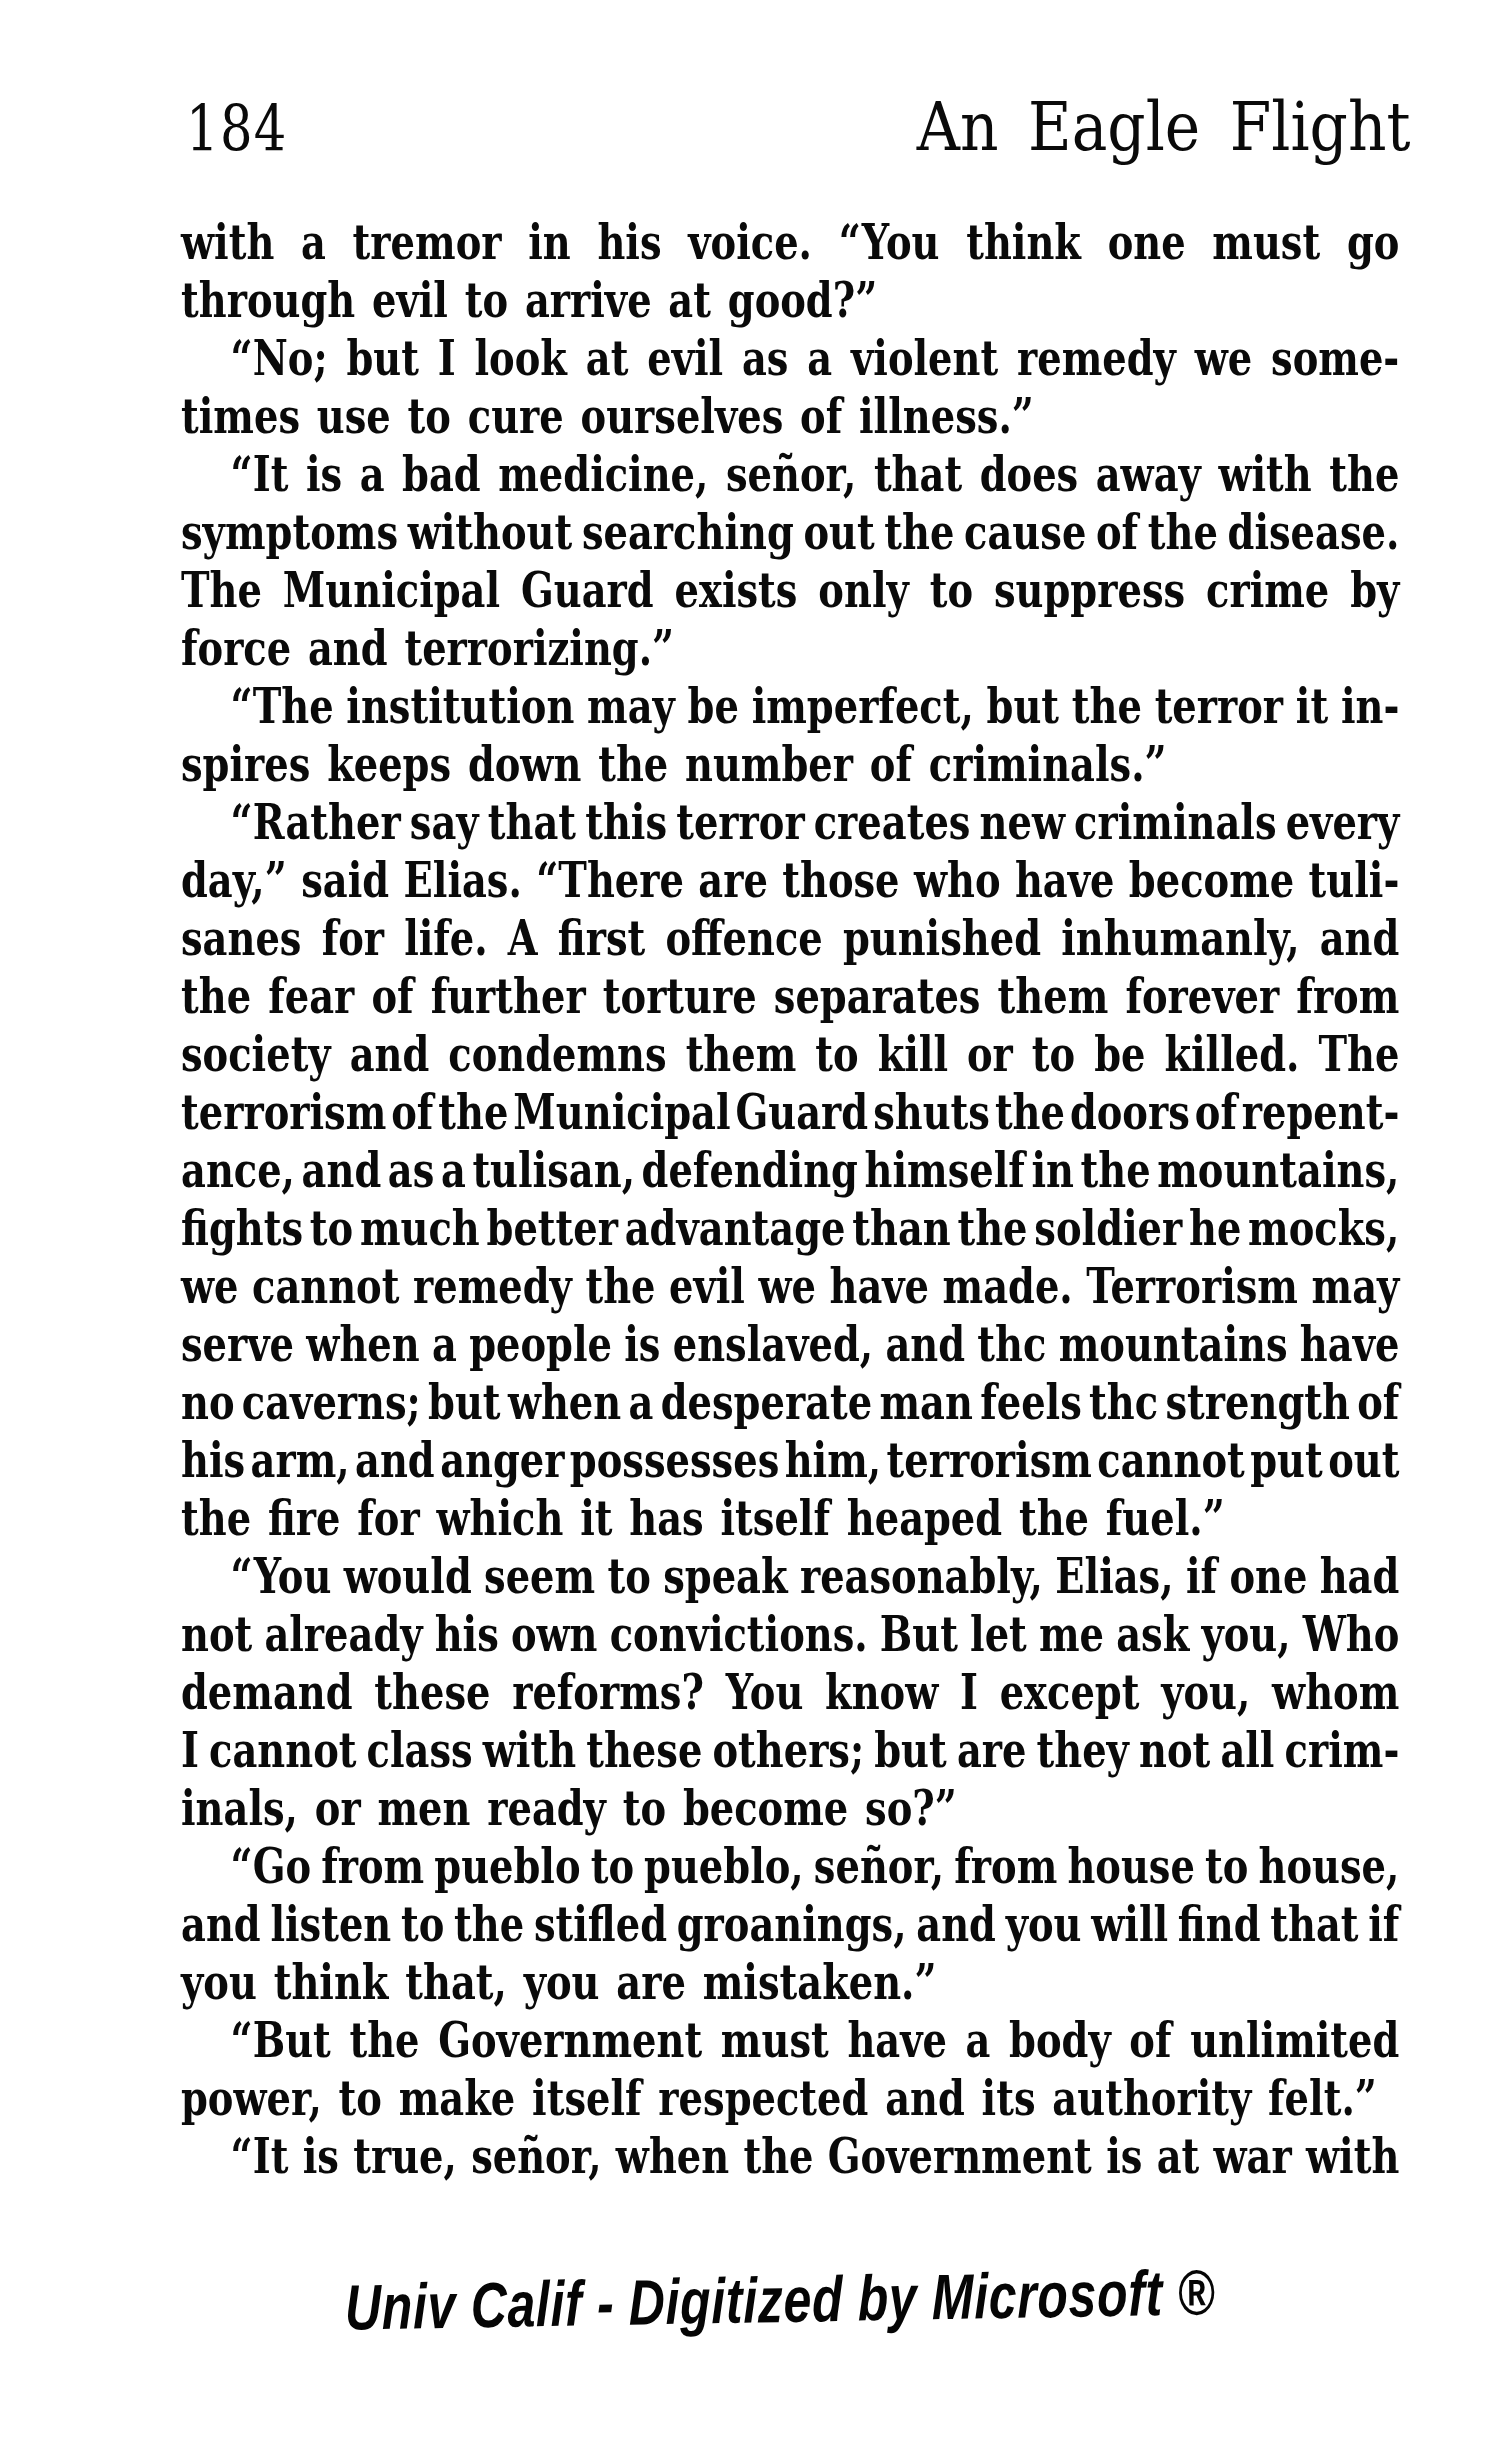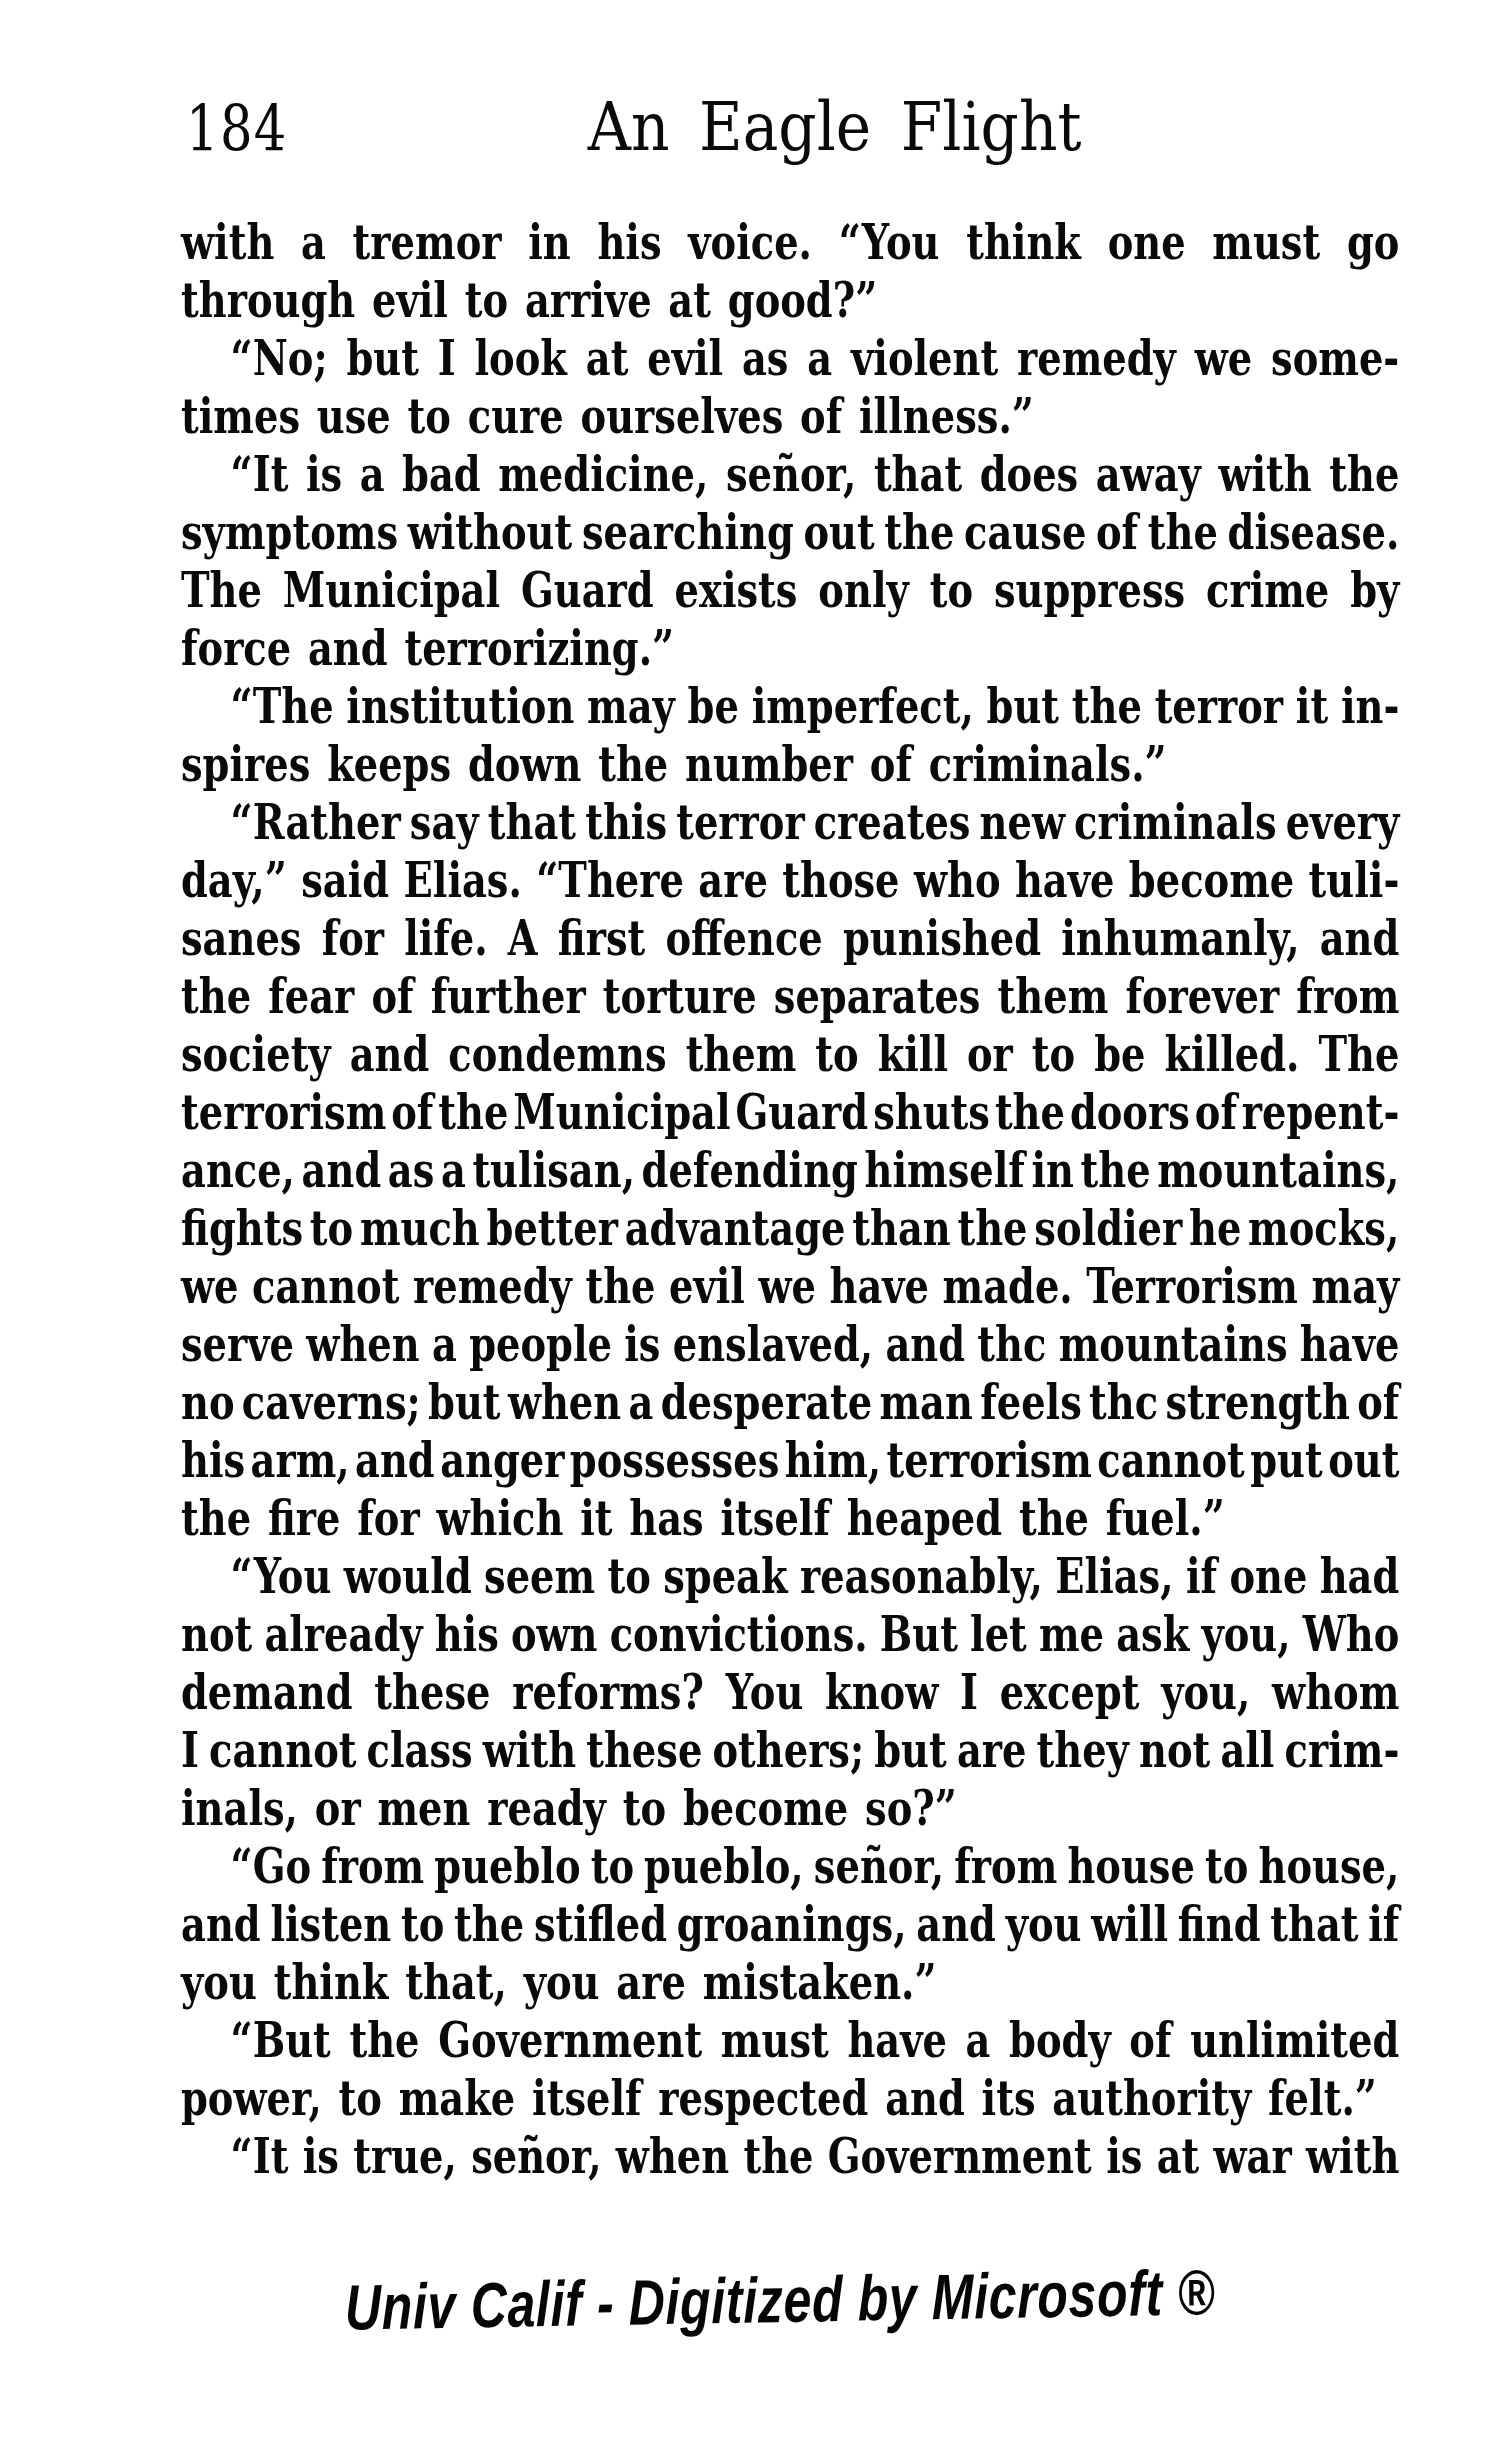--- a/index.html
+++ b/index.html
@@ -17,21 +17,21 @@
   }
   
   .pagenum {
     position: absolute; left: 186px; top: 92px;
     font-size: 64px; font-weight: normal;
     transform: scaleX(0.80); transform-origin: left top;
     letter-spacing: 1.7px;
   }
   .titlewrap {
     position: absolute; left: 181px; top: 87px;
-    width: 1218px; text-align: center; padding-left: 45px;
+    width: 1218px; text-align: right; padding-left: 45px;
   }
   .title {
     display: inline-block;
     font-size: 68px; font-weight: normal;
     word-spacing: 12px;
     transform: scaleX(0.88); transform-origin: center top;
   }
   
   .body-text {
     position: absolute; left: 181px; top: 213px;

